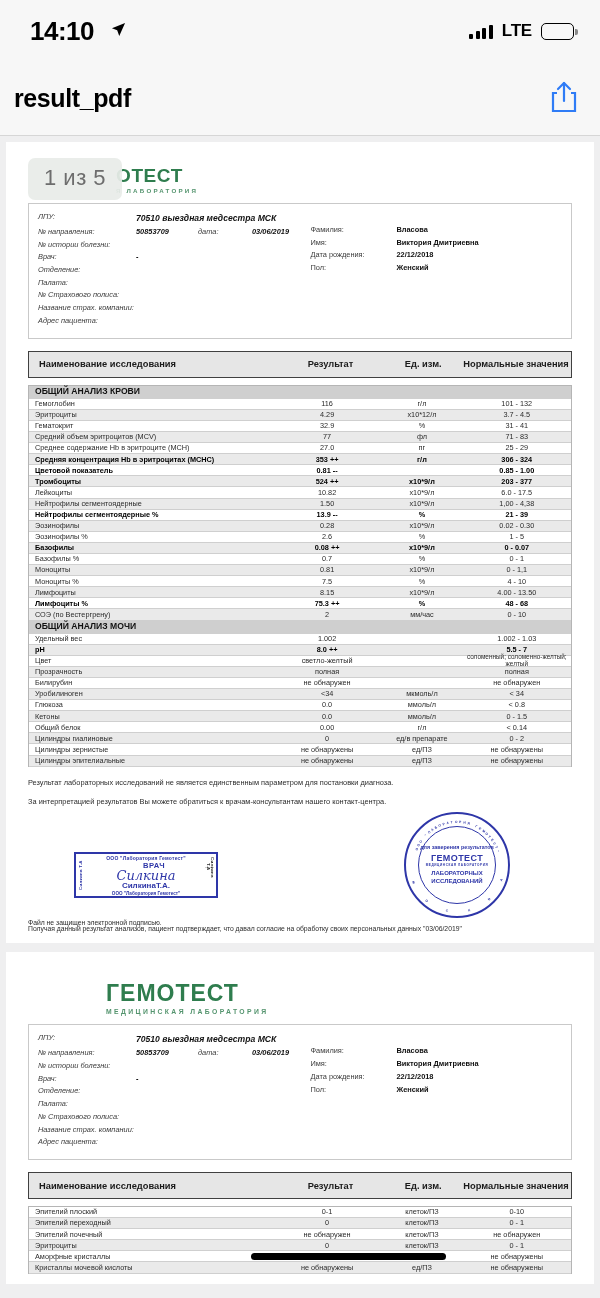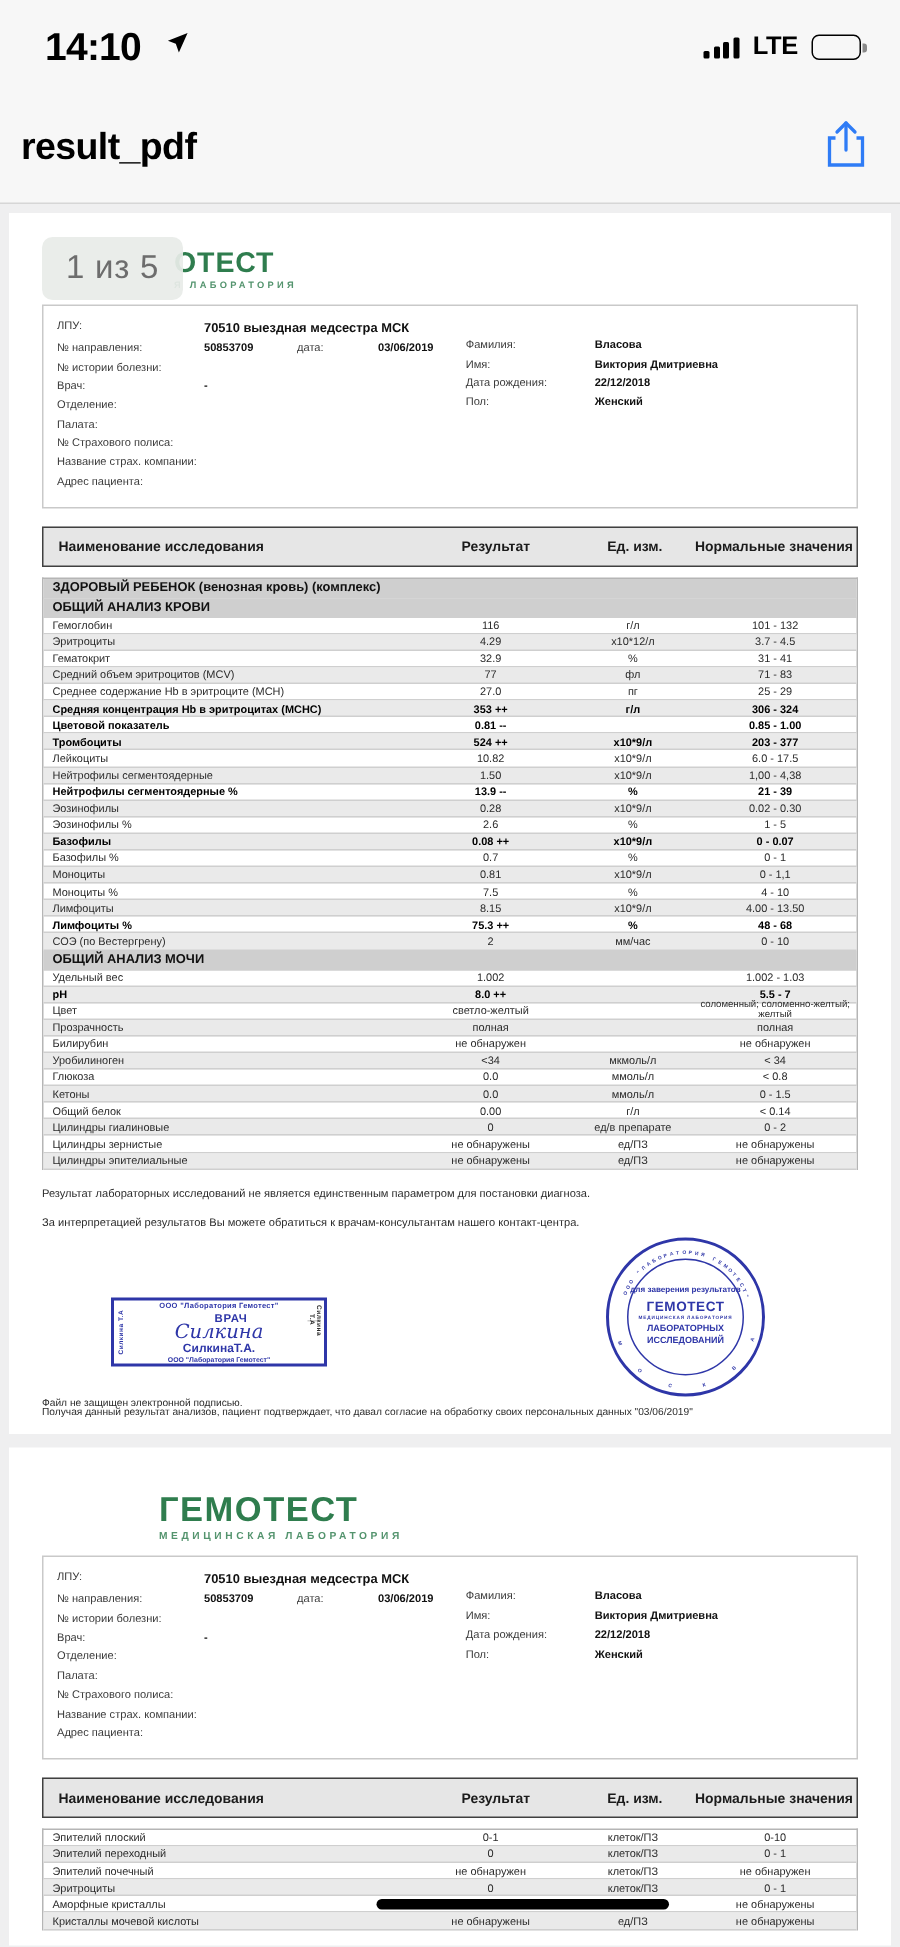--- a/index.html
+++ b/index.html
@@ -173,21 +173,21 @@
   
   .info-box {
     border: 1px solid #c9c9c9;
     margin-top: 9px;
     padding: 7px 9px 10px 9px;
     display: flex;
     font-size: 7.4px;
     color: #333;
     line-height: 1.72;
   }
-  .info-col-left { width: 52%; }
+  .info-col-left { width: 52%; font-style: italic; }
   .info-col-right { width: 48%; }
   .info-row { display: flex; }
   .info-label { width: 98px; color:#3a3a3a; flex:none;}
   .info-val { font-weight: 700; color:#111; }
   .info-val.big { font-size: 8.6px; }
   .info-row.two .mid { width: 54px; color:#3a3a3a; }
   .info-label.w2 { width: 86px; }
 
   
   .res-head {
@@ -441,23 +441,20 @@
     </div>
 
     <div class="res-head">
       <div class="c1">Наименование исследования</div>
       <div class="c2">Результат</div>
       <div class="c3">Ед. изм.</div>
       <div class="c4">Нормальные значения</div>
     </div>
 
     <div class="res-table" id="page1-table">
-        <div class="r sect">
-          <div class="c1" style="width: 100%;">ЗДОРОВЫЙ РЕБЕНОК (венозная кровь) (комплекс)</div>
-        </div>
         <div class="r sect">
           <div class="c1" style="width: 100%;">ОБЩИЙ АНАЛИЗ КРОВИ</div>
         </div>
         <div class="r">
           <div class="c1">Гемоглобин</div>
           <div class="c2">116</div>
           <div class="c3">г/л</div>
           <div class="c4">101 - 132</div>
         </div>
         <div class="r alt">

